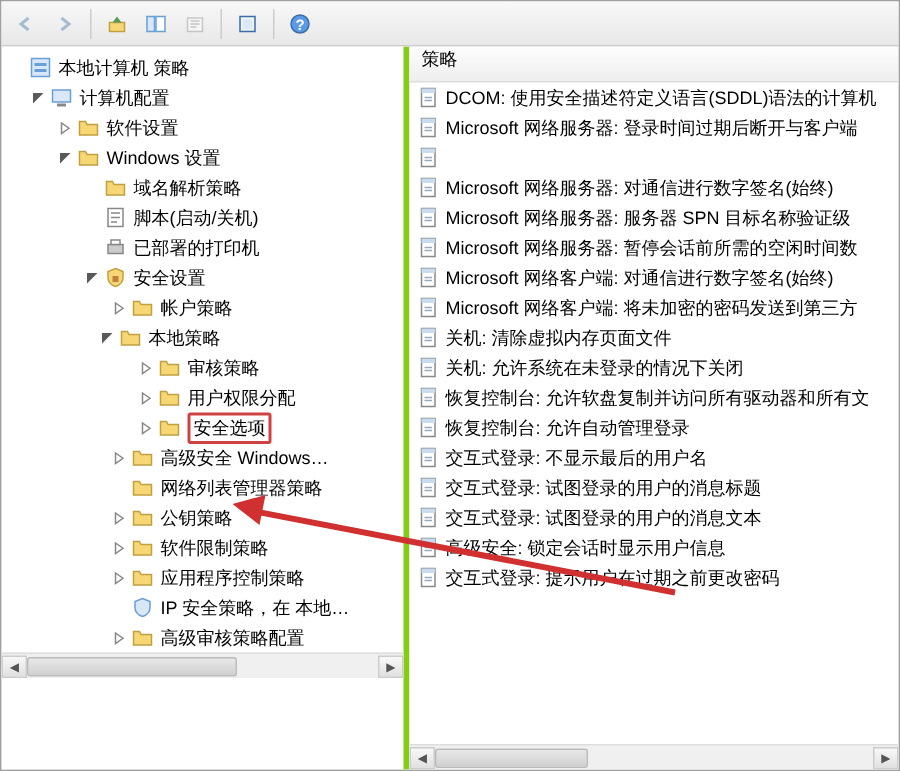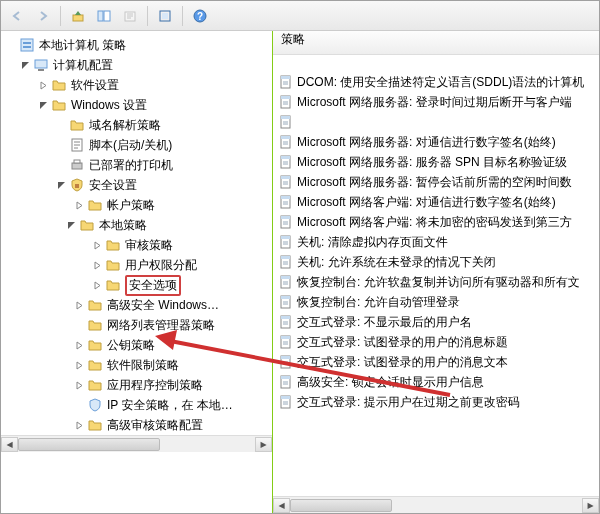--- a/index.html
+++ b/index.html
@@ -8,24 +8,24 @@
   .titlebar { height: 28px; background: linear-gradient(to bottom, #fdfdfd, #e8e8e8); border-bottom: 1px solid #ccc; display: flex; align-items: center; padding: 0 8px; }
   .titlebar .icon { width: 16px; height: 16px; margin-right: 6px; }
   .titlebar .title { font-size: 12px; color: #333; }
   .menubar { height: 22px; background: #f5f5f5; border-bottom: 1px solid #ddd; display: flex; align-items: center; padding: 0 6px; gap: 2px; }
   .menubar .menu-item { padding: 2px 8px; cursor: default; }
   .toolbar { height: 30px; background: linear-gradient(to bottom, #f8f8f8, #e8e8e8); border-bottom: 1px solid #ccc; display: flex; align-items: center; padding: 0 4px; gap: 2px; }
   .toolbar .tbtn { width: 24px; height: 24px; display: flex; align-items: center; justify-content: center; border: 1px solid transparent; border-radius: 2px; cursor: default; }
   .toolbar .tbtn.disabled { opacity: 0.4; }
   .toolbar .sep { width: 1px; height: 20px; background: #ccc; margin: 0 3px; }
   .content { flex: 1; display: flex; overflow: hidden; }
-  .tree-pane { width: 272px; border-right: 1px solid #84cc16; overflow: auto; background: #fff; padding: 4px 0; }
+  .tree-pane { width: 272px; border-right: 4px solid #84cc16; overflow: auto; background: #fff; padding: 4px 0; }
   .list-pane { flex: 1; background: #fff; display: flex; flex-direction: column; overflow: hidden; }
   .list-header { height: 24px; background: linear-gradient(to bottom, #fdfdfd, #eee); border-bottom: 1px solid #ddd; display: flex; align-items: flex-start; padding: 0 8px; font-weight: normal; }
-  .list-body { flex: 1; overflow: hidden; margin-top: 17px; }
+  .list-body { flex: 1; overflow: hidden; }
   .list-row { height: 20px; display: flex; align-items: center; padding: 0 6px; white-space: nowrap; overflow: hidden; }
   .list-row .doc-icon { width: 14px; height: 14px; margin-right: 4px; flex-shrink: 0; }
   .tree-node { display: flex; align-items: center; height: 20px; white-space: nowrap; padding-right: 4px; }
   .tree-node .expander { width: 12px; height: 12px; margin-right: 2px; display: flex; align-items: center; justify-content: center; cursor: default; flex-shrink: 0; }
   .tree-node .node-icon { width: 16px; height: 16px; margin-right: 4px; flex-shrink: 0; }
   .tree-node .node-label { white-space: nowrap; }
   .highlighted { border: 2px solid #d04040; border-radius: 2px; padding: 0 2px; }
   .arrow-svg { position: absolute; pointer-events: none; z-index: 100; }
   .scrollbar-h { height: 17px; background: #f0f0f0; border-top: 1px solid #ddd; display: flex; align-items: center; }
   .scrollbar-h .sbtn { width: 17px; height: 15px; background: linear-gradient(#f8f8f8,#e0e0e0); border: 1px solid #ccc; display: flex; align-items: center; justify-content: center; font-size: 8px; color: #555; }

